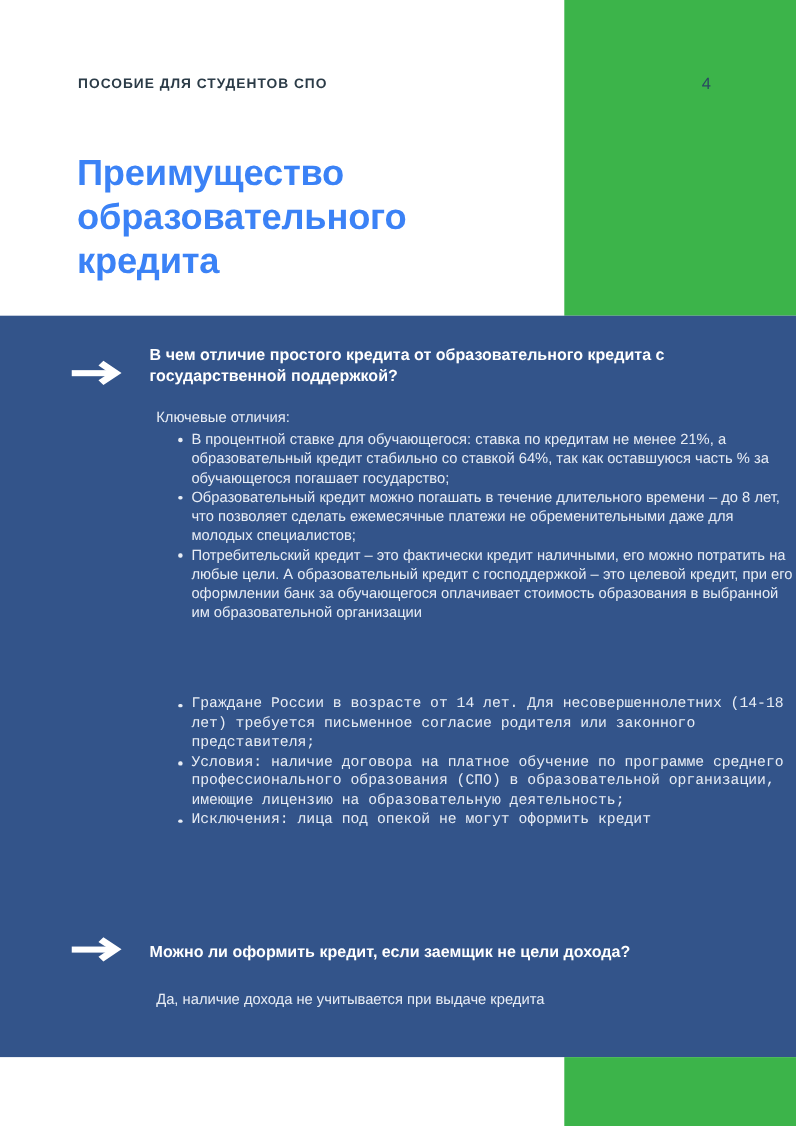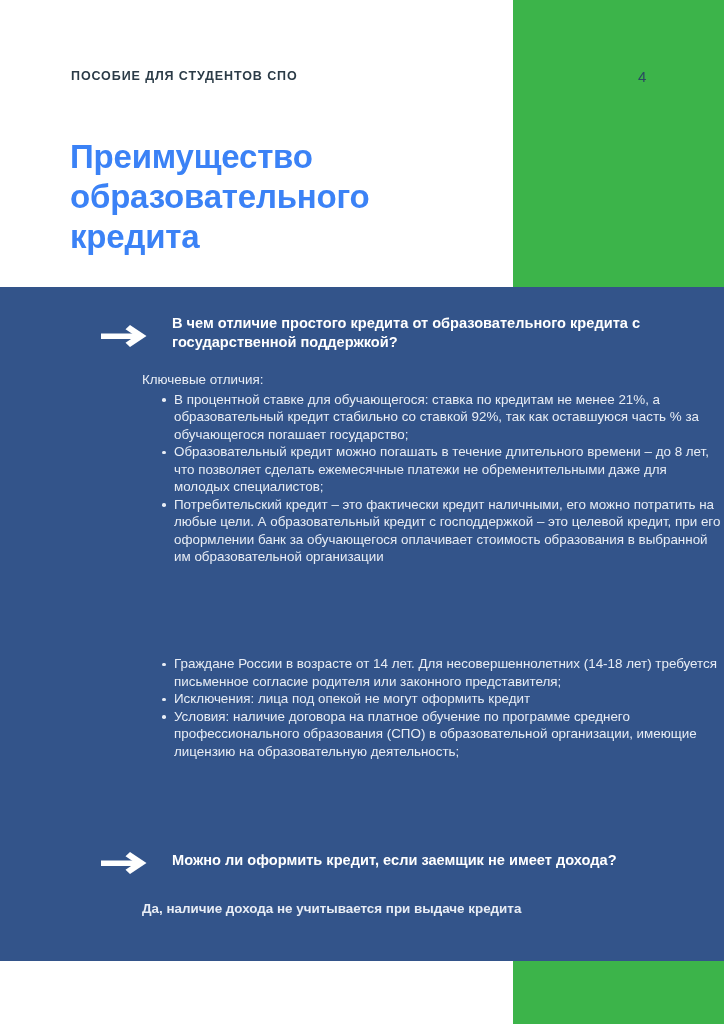--- a/index.html
+++ b/index.html
@@ -96,22 +96,22 @@
 
   .qa-block {
     position: absolute;
     left: 0;
     width: 724px;
   }
 
   .q-row {
     position: relative;
     display: flex;
-    align-items: center;
-    padding-left: 101px;
+    align-items: flex-end;
+    padding-left: 65px;
     padding-right: 36px;
   }
 
   .arrow-icon {
     flex: 0 0 auto;
     width: 48px;
     height: 26px;
     margin-top: 6px;
     margin-right: 23px;
   }
@@ -183,46 +183,46 @@
           <svg width="48" height="26" viewBox="0 0 48 26" xmlns="http://www.w3.org/2000/svg">
             <rect x="0" y="10.5" width="38" height="5.5" fill="#ffffff"></rect>
             <path d="M29 2 L45.5 13 L29 24 L24.5 19.7 L34.5 13 L24.5 6.3 Z" fill="#ffffff"></path>
           </svg>
         </span>
         <span class="q-text">В чем отличие простого кредита от образовательного кредита с государственной поддержкой?</span>
       </div>
       <div class="answer" style="margin-top:19px;">
         <p class="lead">Ключевые отличия:</p>
         <ul>
-          <li>В процентной ставке для обучающегося: ставка по кредитам не менее 21%, а образовательный кредит стабильно со ставкой 92%, так как оставшуюся часть % за обучающегося погашает государство;</li>
+          <li>В процентной ставке для обучающегося: ставка по кредитам не менее 21%, а образовательный кредит стабильно со ставкой 64%, так как оставшуюся часть % за обучающегося погашает государство;</li>
           <li>Образовательный кредит можно погашать в течение длительного времени – до 8 лет, что позволяет сделать ежемесячные платежи не обременительными даже для молодых специалистов;</li>
           <li>Потребительский кредит – это фактически кредит наличными, его можно потратить на любые цели. А образовательный кредит с господдержкой – это целевой кредит, при его оформлении банк за обучающегося оплачивает стоимость образования в выбранной им образовательной организации</li>
         </ul>
       </div>
     </div>
 
     <div class="qa-block" style="top:345px;">
-      <div class="answer" style="margin-top:23px;">
+      <div class="answer" style="font-family:Liberation Mono, monospace;">
         <ul>
           <li>Граждане России в возрасте от 14 лет. Для несовершеннолетних (14-18 лет) требуется письменное согласие родителя или законного представителя;</li>
+          <li>Условия: наличие договора на платное обучение по программе среднего профессионального образования (СПО) в образовательной организации, имеющие лицензию на образовательную деятельность;</li>
           <li>Исключения: лица под опекой не могут оформить кредит</li>
-          <li>Условия: наличие договора на платное обучение по программе среднего профессионального образования (СПО) в образовательной организации, имеющие лицензию на образовательную деятельность;</li>
         </ul>
       </div>
     </div>
 
     <div class="qa-block" style="top:557px;">
       <div class="q-row">
         <span class="arrow-icon">
           <svg width="48" height="26" viewBox="0 0 48 26" xmlns="http://www.w3.org/2000/svg">
             <rect x="0" y="10.5" width="38" height="5.5" fill="#ffffff"></rect>
             <path d="M29 2 L45.5 13 L29 24 L24.5 19.7 L34.5 13 L24.5 6.3 Z" fill="#ffffff"></path>
           </svg>
         </span>
-        <span class="q-text">Можно ли оформить кредит, если заемщик не имеет дохода?</span>
-      </div>
-      <div class="answer" style="margin-top:24px;font-weight:bold;">
+        <span class="q-text">Можно ли оформить кредит, если заемщик не цели дохода?</span>
+      </div>
+      <div class="answer" style="margin-top:24px;">
         <p class="plain">Да, наличие дохода не учитывается при выдаче кредита</p>
       </div>
     </div>
 
   </div>
 </div>
 
 </body></html>

